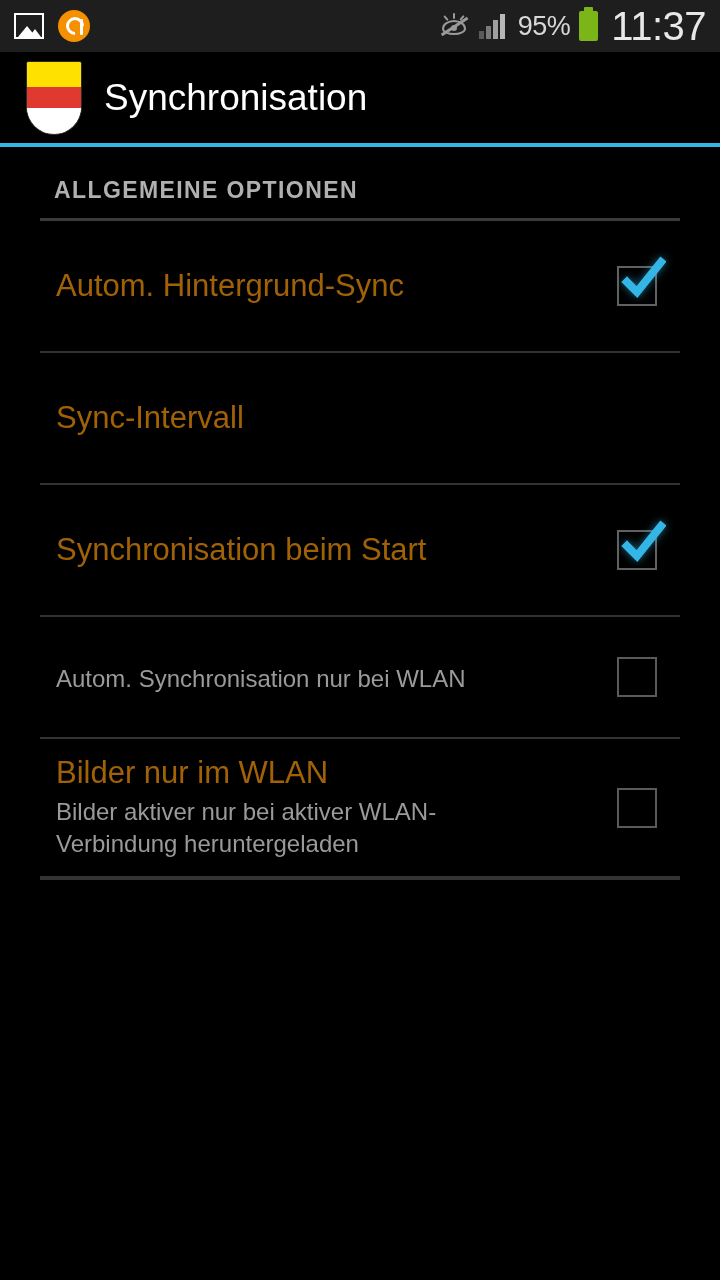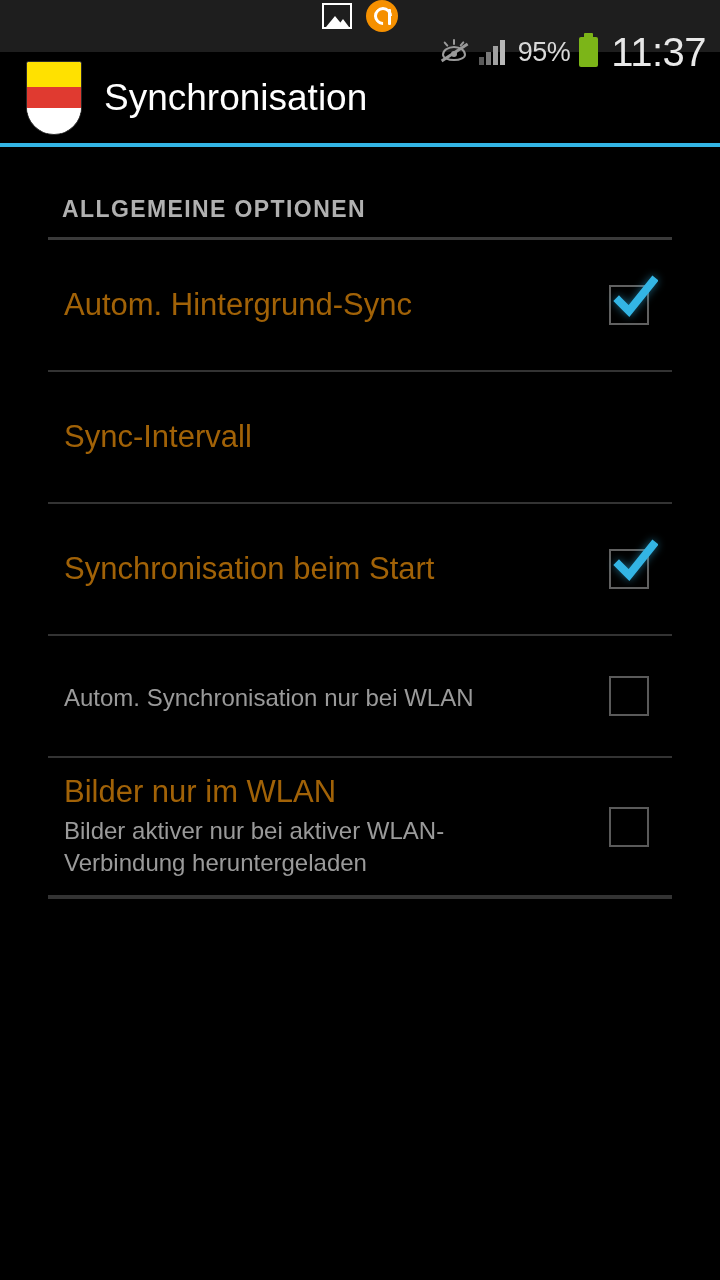--- a/index.html
+++ b/index.html
@@ -17,21 +17,20 @@
 
   
   .status-bar {
     position: relative;
     height: 52px;
     background: #1e1e1e;
     display: flex;
     align-items: center;
     padding: 0 14px 0 14px;
     box-sizing: border-box;
-    flex-direction: column;
   }
   .status-left {
     display: flex;
     align-items: center;
     gap: 14px;
     flex: 0 0 auto;
   }
   .status-right {
     margin-left: auto;
     display: flex;
@@ -243,22 +242,21 @@
 
   .accent-line {
     height: 4px;
     background: #33b5e5;
     width: 100%;
   }
 
   
   .pref-list {
     background: #000000;
-    padding: 16px;
-    margin-top: 11px;
+    padding: 8px;
   }
   .section-header {
     padding: 22px 0 8px 46px;
     color: #b0b0b0;
     font-size: 23px;
     font-weight: bold;
     letter-spacing: 1.4px;
   }
   .section-rule {
     height: 3px;

